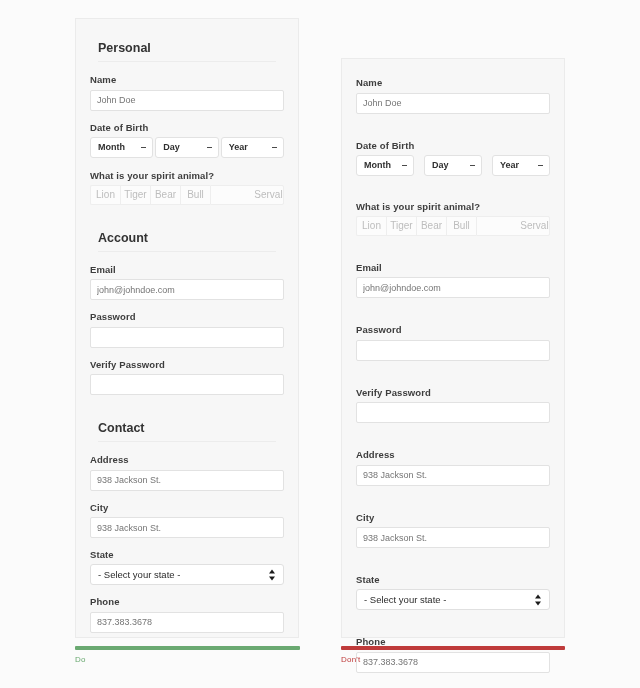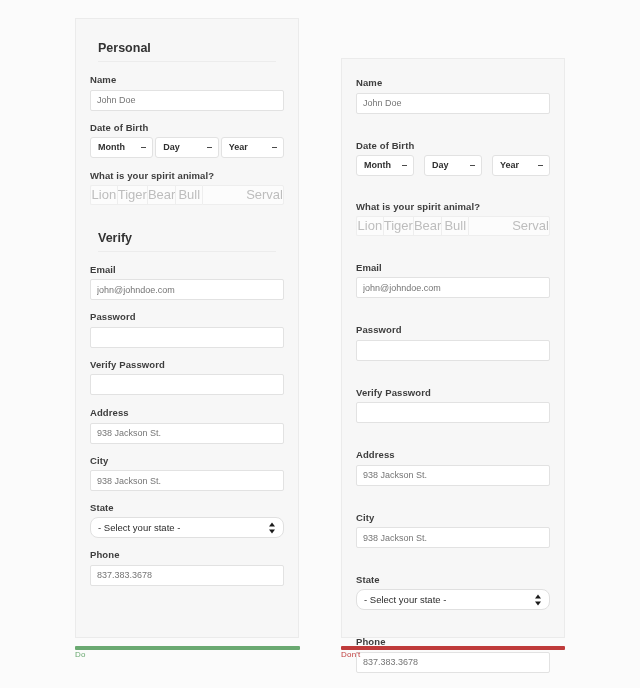--- a/index.html
+++ b/index.html
@@ -113,38 +113,38 @@
 
   
   .seg-group { display: flex; }
   .seg {
     box-sizing: border-box;
     flex: 1 1 0;
     height: 20px;
     background: #fcfcfc;
     border: 1px solid #eeeeee;
     border-right: none;
-    font-size: 13px;
+    font-size: 10px;
     color: #bdbdbd;
     display: flex;
     align-items: center;
     justify-content: center;
     font-family: "Liberation Sans", sans-serif;
   }
   .seg:first-child { border-radius: 2px 0 0 2px; }
   .seg:last-child { border-right: 1px solid #eeeeee; border-radius: 0 2px 2px 0; padding-left: 43px; }
 
   
   .state-sel {
     box-sizing: border-box;
     width: 100%;
     height: 21px;
     background: #ffffff;
     border: 1px solid #e0e0e0;
-    border-radius: 8px;
+    border-radius: 3px;
     font-size: 9.5px;
     color: #2b2b2b;
     padding: 0 20px 0 7px;
     display: flex;
     align-items: center;
     position: relative;
   }
   .stepper {
     position: absolute;
     right: 7px; top: 50%;
@@ -162,20 +162,21 @@
   .stepper::after  { bottom: 1px; border-top: 4px solid #1b1b1b; }
 
   
   .verdict { position: absolute; }
   .verdict .bar {
     height: 4px;
     border-radius: 1px;
   }
   .verdict .cap {
     font-size: 8px;
+    margin-top: 5px;
     letter-spacing: 0.2px;
   }
   #verdict-do    { left: 75px;  top: 646px; width: 225px; }
   #verdict-dont  { left: 341px; top: 646px; width: 224px; }
 
   
   .grp { margin-bottom: 0; }
 </style>
 </head>
 <body>
@@ -214,38 +215,41 @@
     <div class="seg-group">
       <div class="seg">Lion</div>
       <div class="seg">Tiger</div>
       <div class="seg">Bear</div>
       <div class="seg">Bull</div>
       <div class="seg">Serval</div>
     </div>
   </div>
 
   <div style="margin-top:26px;">
-    <div class="section-head">Verify</div>
+    <div class="section-head">Account</div>
   </div>
 
   <div class="grp" style="margin-top:12px;">
     <span class="field-label">Email</span>
     <input class="text-input" type="text" placeholder="john@johndoe.com" style="">
   </div>
 
   <div class="grp" style="margin-top:11px;">
     <span class="field-label">Password</span>
     <input class="text-input blank" type="password" placeholder="" style="">
   </div>
 
   <div class="grp" style="margin-top:11px;">
     <span class="field-label">Verify Password</span>
     <input class="text-input blank" type="password" placeholder="" style="">
   </div>
 
+  <div style="margin-top:26px;">
+    <div class="section-head">Contact</div>
+  </div>
 
   <div class="grp" style="margin-top:12px;">
     <span class="field-label">Address</span>
     <input class="text-input" type="text" placeholder="938 Jackson St." style="">
   </div>
 
   <div class="grp" style="margin-top:11px;">
     <span class="field-label">City</span>
     <input class="text-input" type="text" placeholder="938 Jackson St." style="">
   </div>

